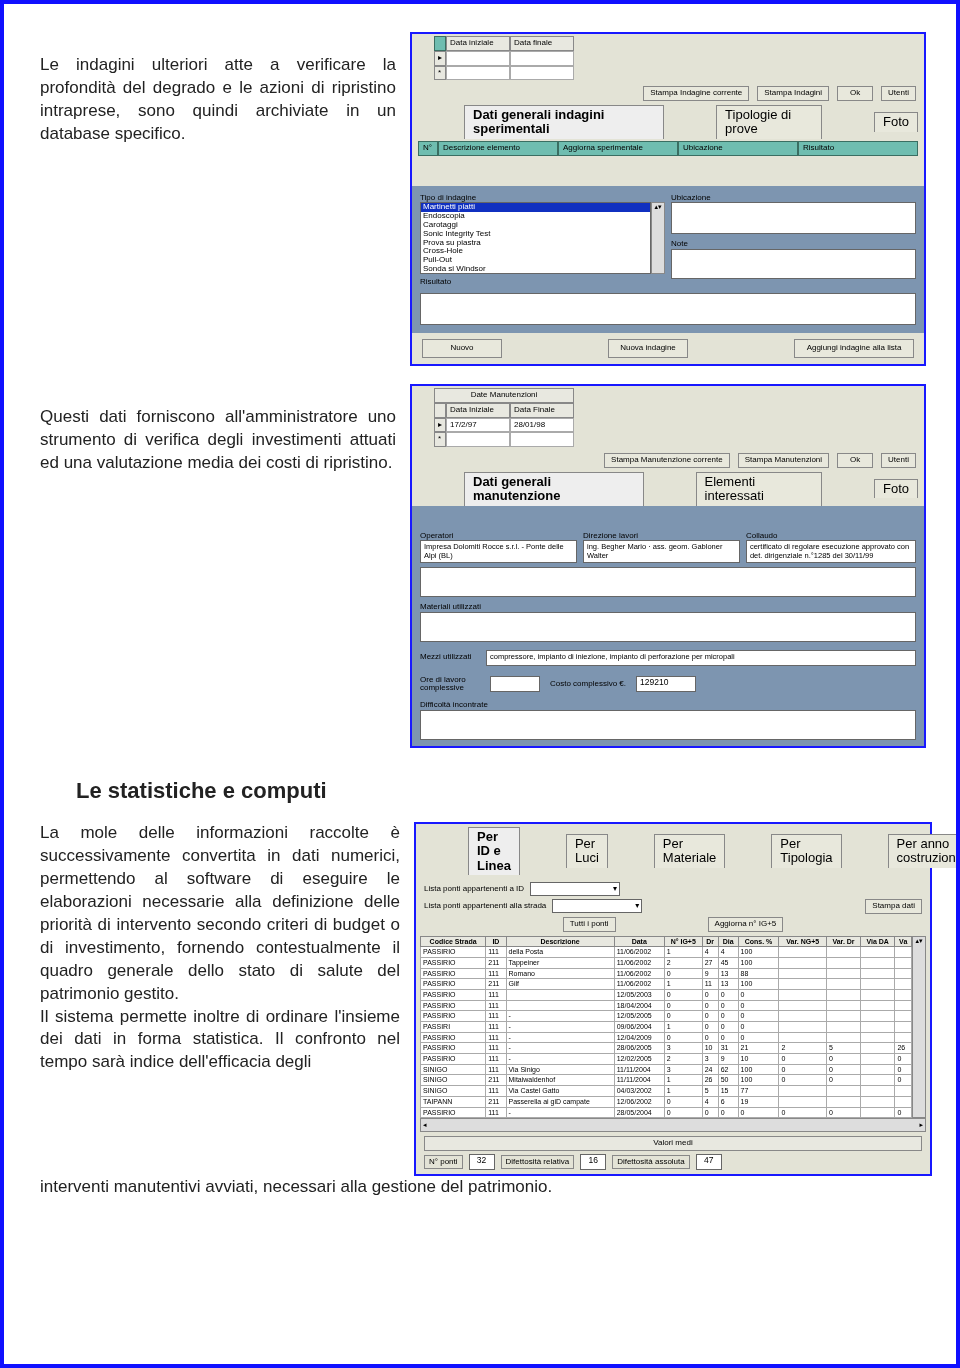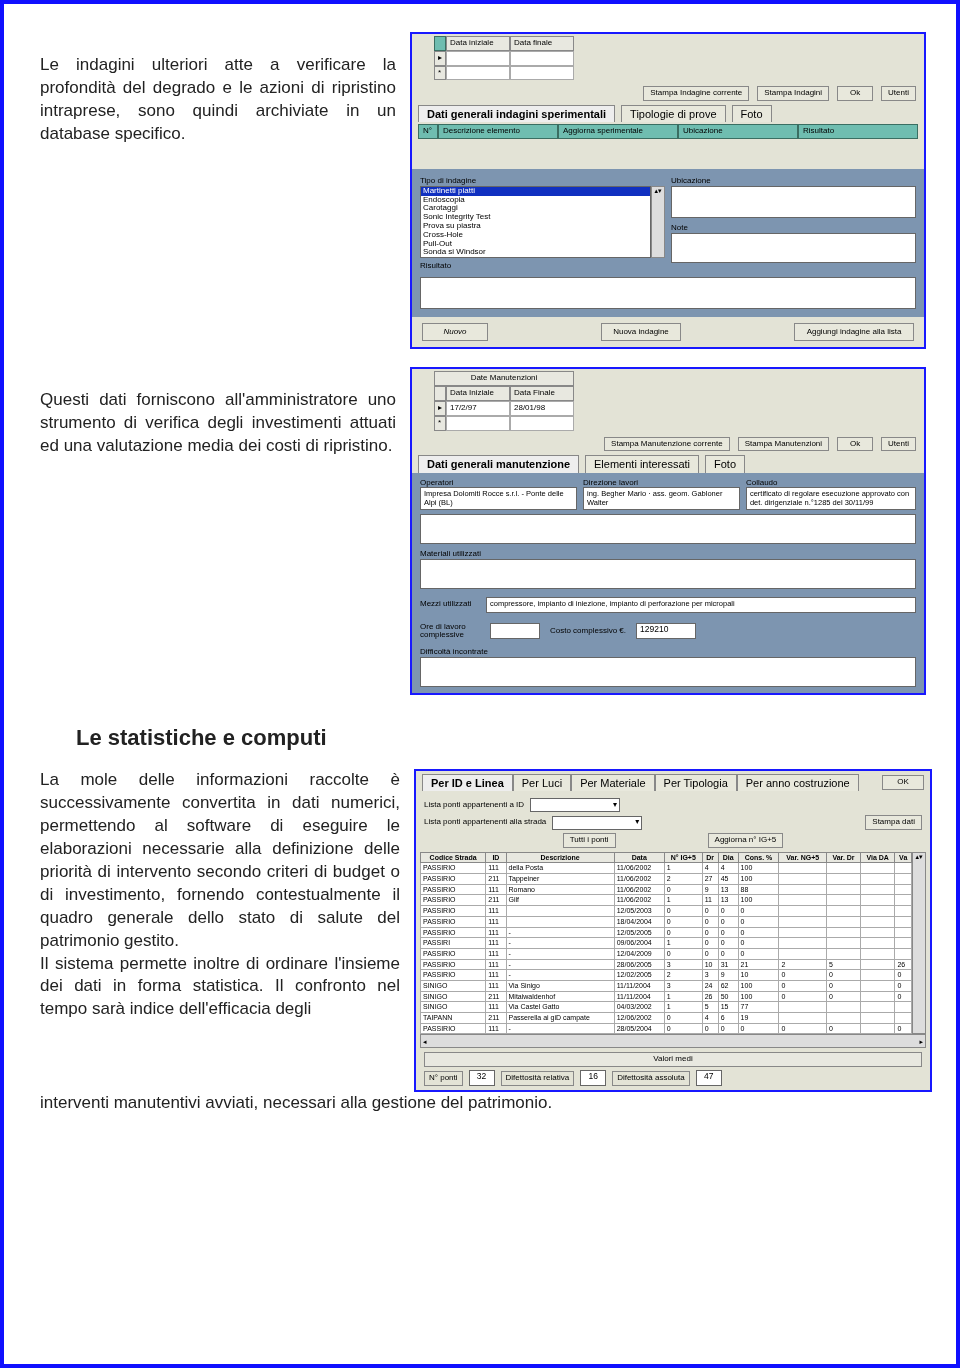--- a/index.html
+++ b/index.html
@@ -48,21 +48,22 @@
     font-size: 8px;
     text-align: center;
   }
   .blkbtn { background:#e8e8dc; border:1px solid #888; padding:4px 6px; font-size:8px; text-align:center; }
   .tab {
     display: inline-block;
     background: #e8e8dc;
     border: 1px solid #888;
     border-bottom: none;
     padding: 2px 8px;
-    font-size: 11px;
+    font-size: 13px;
+    margin-left: 46px;
   }
   .tab.active { font-weight: bold; background:#eee; }
   .hdrcell {
     background: #6fbdb0;
     border: 1px solid #3a6e62;
     padding: 2px 4px;
     font-size: 8px;
   }
   .panel-blue { background: #7d95b0; padding: 8px; }
   .lbl { font-size: 8px; color: #000; }
@@ -153,21 +154,21 @@
             <div class="lbl">Ubicazione</div>
             <div class="field" style="height:32px;"></div>
             <div class="lbl" style="margin-top:6px;">Note</div>
             <div class="field" style="height:28px;"></div>
           </div>
         </div>
         <div class="field" style="height:32px; margin-top:6px;"></div>
       </div>
 
       <div class="row" style="justify-content:space-between; padding:6px 10px;">
-        <div class="blkbtn" style="width:66px;font-style:italic;">Nuovo</div>
+        <div class="blkbtn" style="width:80px;">Nuovo</div>
         <div class="blkbtn" style="width:80px;">Nuova indagine</div>
         <div class="blkbtn" style="width:120px;">Aggiungi indagine alla lista</div>
       </div>
     </div>
   </div>
 
   <div class="mid-row">
     <div class="text-col" style="padding-top:22px;">
       <p>Questi dati forniscono all'amministratore uno strumento di verifica degli investimenti attuati ed una valutazione media dei costi di ripristino.</p>
     </div>
@@ -200,21 +201,21 @@
         <div class="btn">Utenti</div>
       </div>
 
       <div class="row" style="padding:0 6px; gap:6px;">
         <div class="tab active">Dati generali manutenzione</div>
         <div class="tab">Elementi interessati</div>
         <div class="tab">Foto</div>
       </div>
 
       <div class="panel-blue" style="padding:6px 8px;">
-        <div class="row" style="gap:6px;">
+        <div class="row" style="gap:6px;margin-top:20px;">
           <div style="flex:1.2;">
             <div class="lbl">Operatori</div>
             <div class="smallfield" style="padding:2px 3px; font-size:7.5px;">Impresa Dolomiti Rocce s.r.l. - Ponte delle Alpi (BL)</div>
           </div>
           <div style="flex:1.2;">
             <div class="lbl">Direzione lavori</div>
             <div class="smallfield" style="padding:2px 3px; font-size:7.5px;">ing. Begher Mario · ass. geom. Gabloner Walter</div>
           </div>
           <div style="flex:1.3;">
             <div class="lbl">Collaudo</div>

